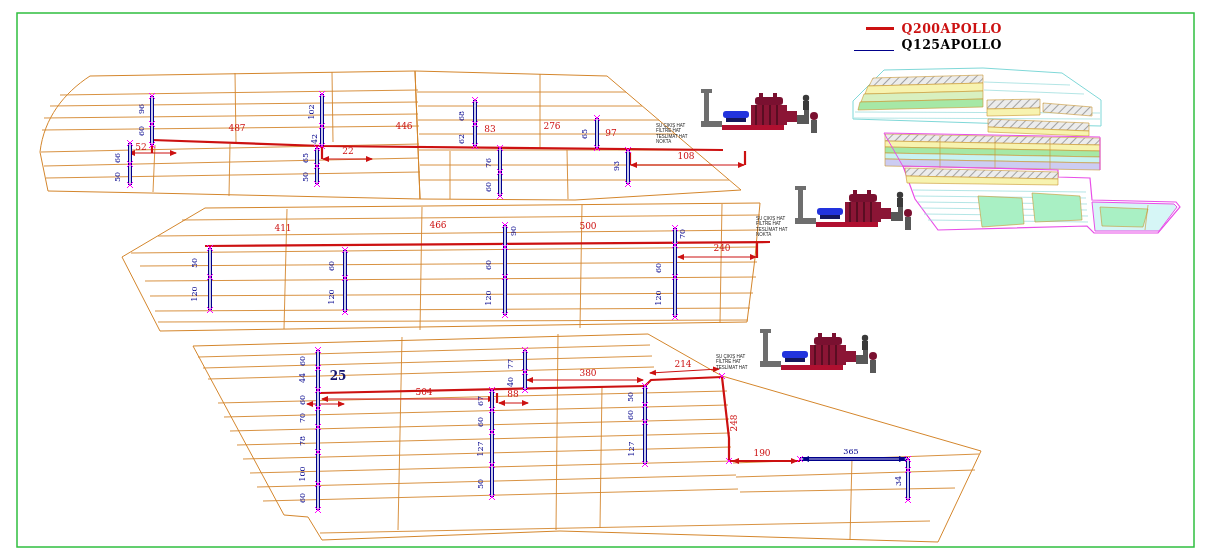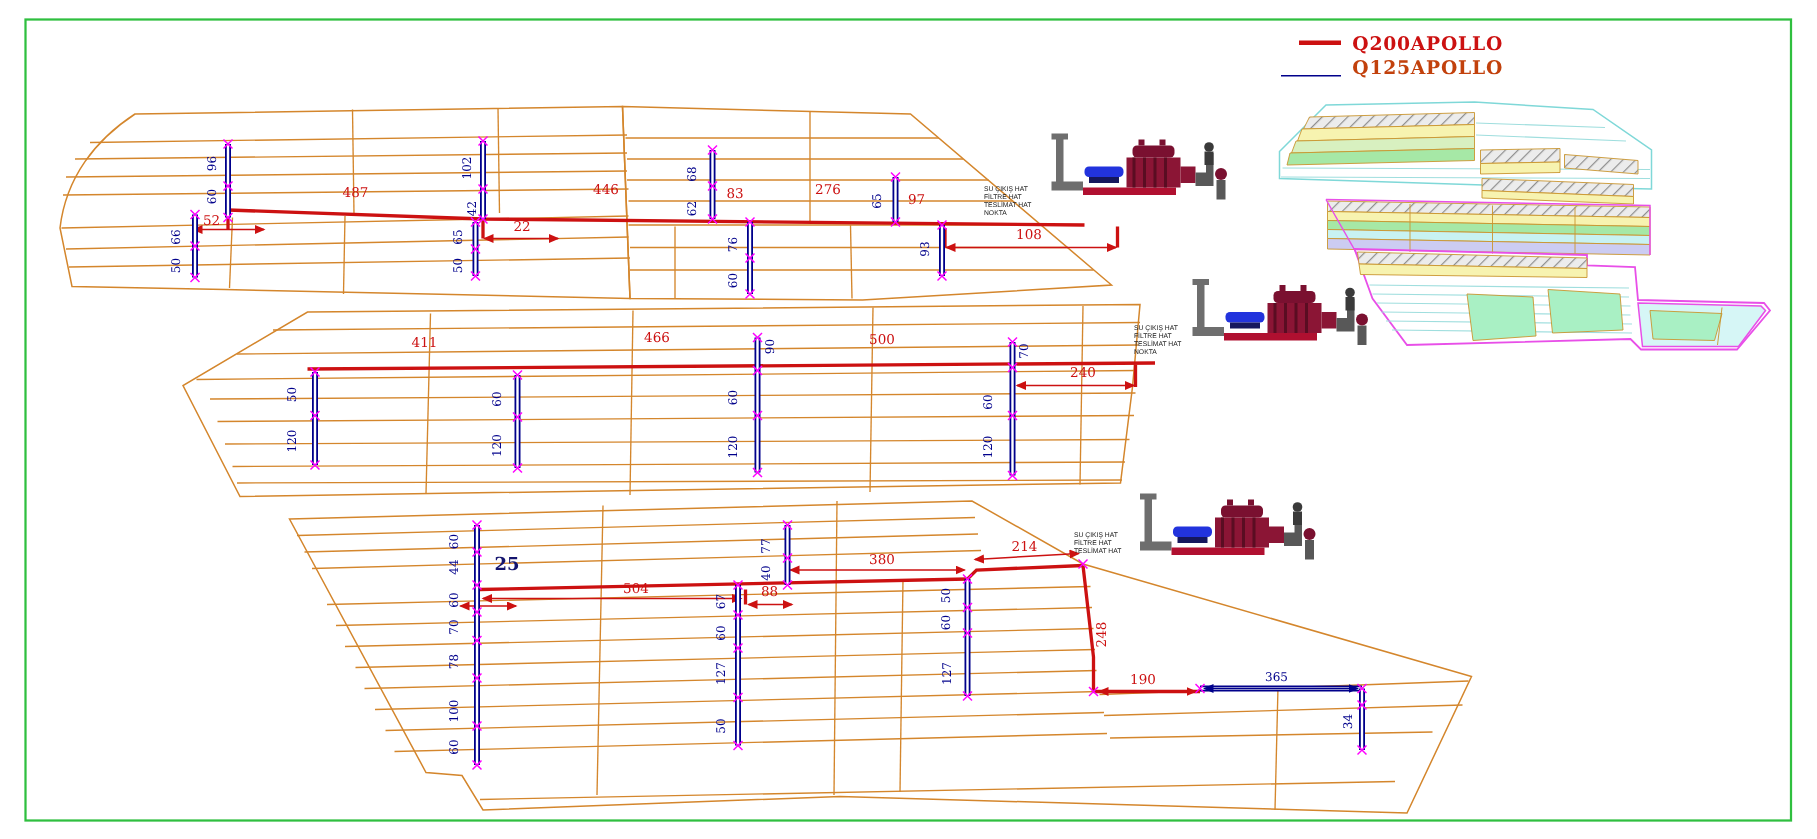--- a/index.html
+++ b/index.html
@@ -6,21 +6,21 @@
   .canvas{position:relative;width:1211px;height:559px;background:#fff;overflow:hidden;
           font-family:"DejaVu Serif", serif;}
   svg{position:absolute;left:0;top:0;}
   .legend{position:absolute;left:852px;top:20px;width:150px;font-family:"DejaVu Serif",serif;}
   .legend .row{display:flex;align-items:center;height:16px;}
   .legend .swatch{display:inline-block;height:0;border-top-style:solid;margin-right:8px;}
   .legend .sw-red{width:34px;border-top-width:3px;border-top-color:#cc1111;margin-left:14px;}
   .legend .sw-blue{width:46px;border-top-width:1.5px;border-top-color:#00008b;margin-left:2px;position:relative;top:6px;}
   .legend .lab{font-size:12.5px;font-weight:bold;letter-spacing:0.5px;}
   .legend .lab-red{color:#cc1111;}
-  .legend .lab-blue{color:#c2410c;}
+  .legend .lab-blue{color:#000000;}
 </style>
 </head>
 <body>
 
 <div class="canvas">
 <svg id="main-svg" width="1211" height="559" viewBox="0 0 1211 559">
   <defs>
     <pattern id="hat" width="6" height="6" patternUnits="userSpaceOnUse" patternTransform="rotate(45)">
       <rect width="6" height="6" fill="#ececec"></rect>
       <line x1="0" y1="0" x2="0" y2="6" stroke="#8f8f8f" stroke-width="1.6"></line>

